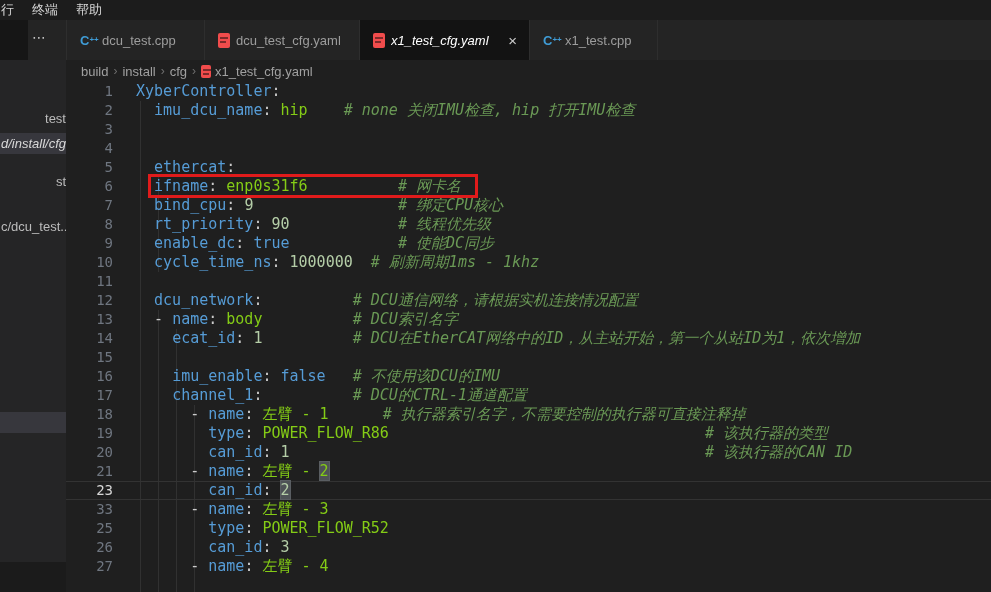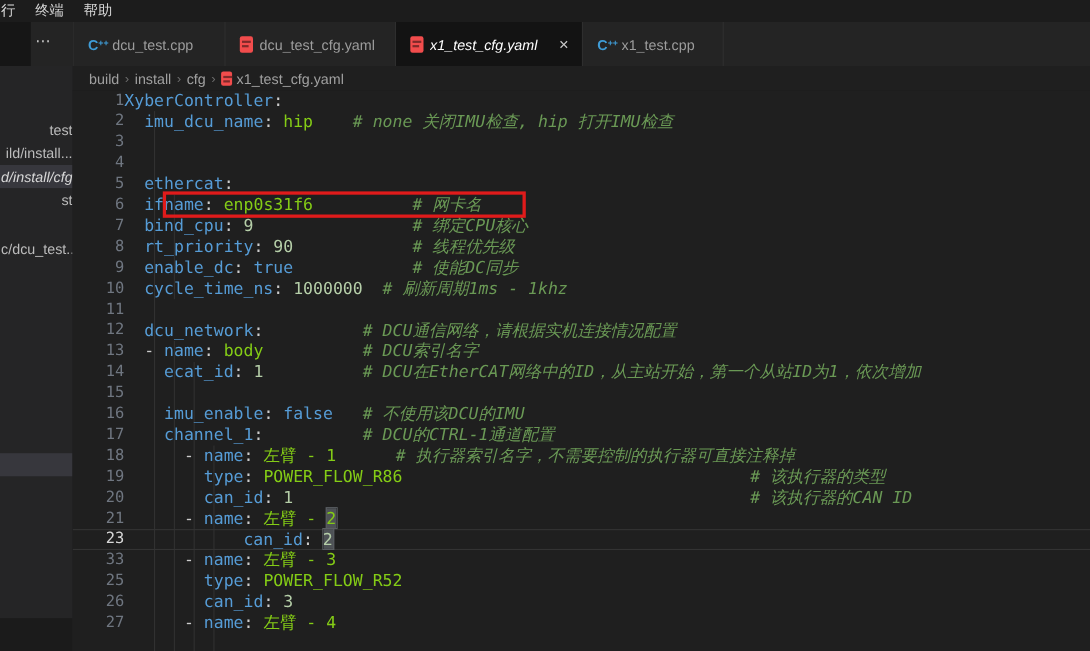--- a/index.html
+++ b/index.html
@@ -57,24 +57,24 @@
                 padding-left:15px; font-size:13px; color:#a0a0a0; gap:4px; }
   .bc-sep { color:#6e6e6e; font-size:12px; padding:0 1px; }
   .bc-file { color:#a0a0a0; }
 
   
   .code-area { position:relative; flex:1; background:#1f1f1f; overflow:hidden;
                font-family:"DejaVu Sans Mono","Liberation Mono",monospace; }
   .code-lines { position:absolute; top:0; left:0; right:0; }
   .code-line { display:flex; height:19px; line-height:19px; font-size:15px; white-space:pre; }
   .ln { flex:0 0 47px; text-align:right; color:#6f7680; font-size:14px; padding-right:0; }
-  .lc { white-space:pre; color:#cccccc; }
+  .lc { margin-left:23px; white-space:pre; color:#cccccc; }
   .code-line.active .ln { color:#d7d7d7; }
   .code-line.active { border-top:1px solid #333333; border-bottom:1px solid #333333;
-                      height:19px; line-height:17px;gap:36px; }
+                      height:19px; line-height:17px; }
   .tk-k { color:#569cd6; }
   .tk-s { color:#84cc16; }
   .tk-n { color:#b5cea8; }
   .tk-b { color:#569cd6; }
   .tk-c { color:#6a9955;font-style:italic; }
   .tk-p { color:#cccccc; }
   .tk-t { color:#cccccc; }
   .hl { background:#4e5256; box-shadow:0 0 0 1px #5a5e62; }
 
   
@@ -102,21 +102,21 @@
 
   <div class="main">
 
     <aside class="sidebar">
       <div class="sb-head">
         <div class="sb-corner"></div>
         <div class="sb-ellipsis">⋯</div>
       </div>
       <div class="sb-item" style="top:88px">test</div>
       <div class="sb-item" style="top:109px">ild/install...</div>
-      <div class="sb-item sel" style="top:130px">d/install/cfg</div>
+      <div class="sb-item sel" style="top:113px">d/install/cfg</div>
       <div class="sb-item" style="top:151px">st</div>
       <div class="sb-item" style="top:196px">c/dcu_test...</div>
       <div class="sb-row-sel" style="top:392px"></div>
       <div class="sb-bottom"></div>
     </aside>
 
     <div class="editor-col">
 
       <div class="tabbar">
         <div class="tab t0">

